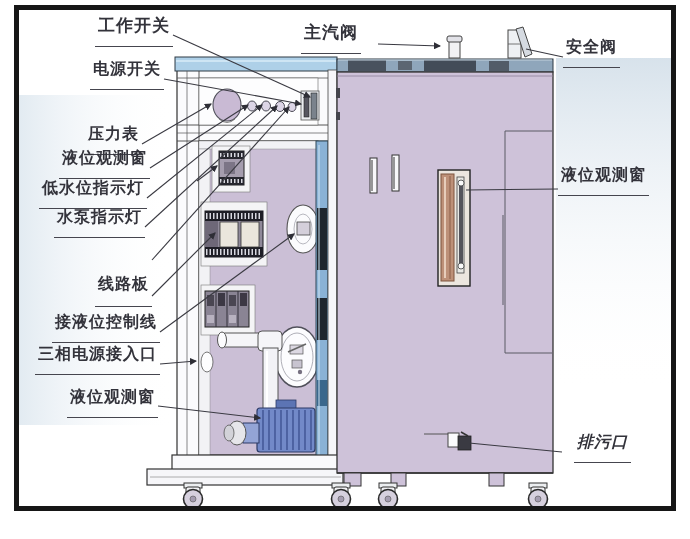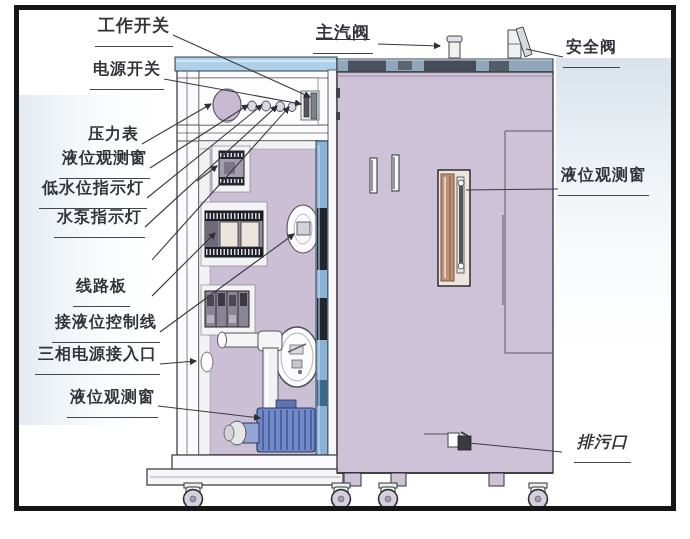--- a/index.html
+++ b/index.html
@@ -274,27 +274,27 @@
     <line x1="160" y1="364" x2="196" y2="361" marker-end="url(#arr)"></line>
     <line x1="158" y1="406" x2="260" y2="418" marker-end="url(#arr)"></line>
     <line x1="558" y1="189" x2="466" y2="190"></line>
     <line x1="562" y1="452" x2="469" y2="443"></line>
   </g>
 
   <rect x="16.5" y="7.5" width="657" height="501" fill="none" stroke="#161616" stroke-width="5"></rect>
 </svg>
 
 <div class="label big" style="right:517px; top:16px;">工作开关</div>
-<div class="label big" style="left:313px;  top:23px;text-decoration:underline;">主汽阀</div>
+<div class="label big" style="left:301px;  top:23px;">主汽阀</div>
 <div class="label" style="left:563px;  top:38px;">安全阀</div>
 <div class="label" style="right:526px; top:60px;">电源开关</div>
 <div class="label" style="right:548px; top:125px;">压力表</div>
 <div class="label" style="right:540px; top:149px;">液位观测窗</div>
 <div class="label" style="right:543px; top:179px;text-align:right;">低水位指示灯</div>
 <div class="label" style="right:545px; top:208px;">水泵指示灯</div>
-<div class="label" style="right:560px; top:277px;">线路板</div>
+<div class="label" style="right:538px; top:277px;font-family:Liberation Mono, monospace;">线路板</div>
 <div class="label" style="right:530px; top:345px;">三相电源接入口</div>
 <div class="label" style="right:530px; top:313px;">接液位控制线</div>
 <div class="label" style="right:532px; top:388px;">液位观测窗</div>
 <div class="label" style="left:558px;  top:166px;">液位观测窗</div>
 <div class="label" style="left:574px;  top:433px;font-style:italic;">排污口</div>
 
 </div>
 
 </body></html>

